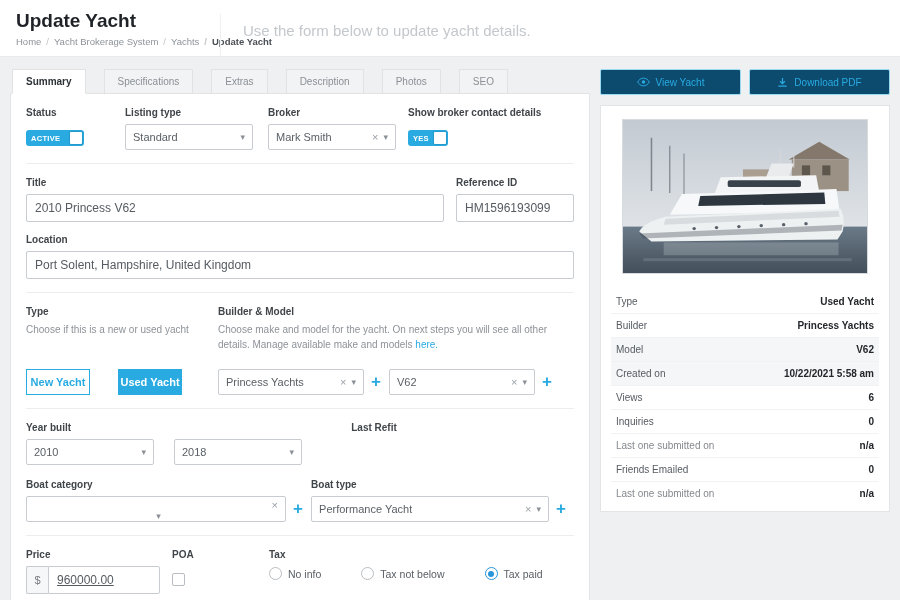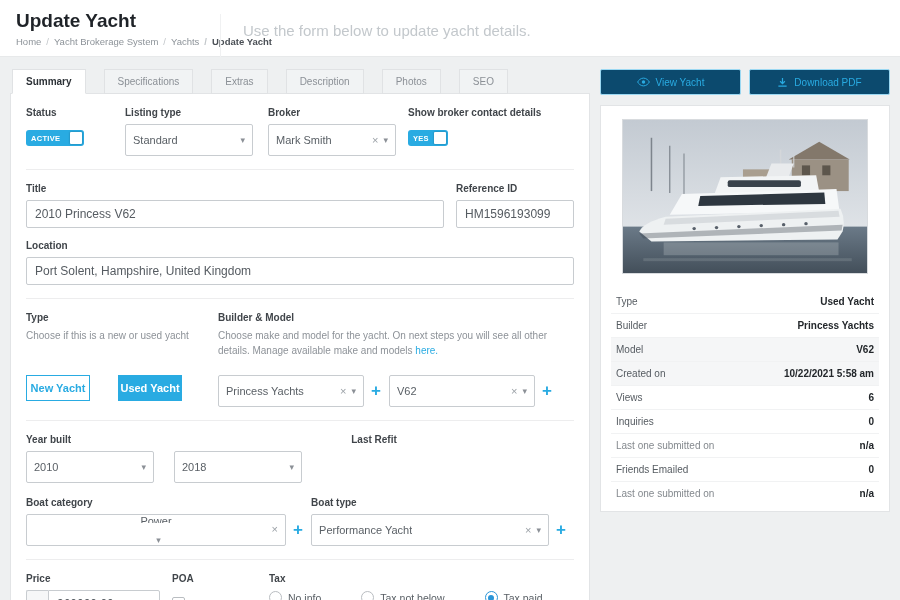--- a/index.html
+++ b/index.html
@@ -36,21 +36,21 @@
     padding:6px 13px; font-size:10px; color:#8b9096;
     background:#f1f3f4; border:1px solid #e0e2e4; margin-right:-1px; cursor:pointer;
   }
   .tab.active { background:#fff; border-bottom-color:#fff; color:#2c3136; font-weight:bold; }
   
   .form-card { flex:1; padding:13px 15px; }
   .flabel { display:block; font-size:10px; font-weight:bold; color:#40454a; margin-bottom:6px; }
   .frow { display:flex; align-items:flex-start; }
   .divider { border:none; border-top:1px solid #ededee; margin:13px 0; }
   .select {
-    height:32px; border:1px solid #c8ccd0; border-radius:2px; background:#fff;
+    height:26px; border:1px solid #c8ccd0; border-radius:2px; background:#fff;
     display:flex; align-items:center; padding:0 7px; font-size:11px; color:#5a6066;
     width:128px; cursor:pointer;
   }
   .sel-value { overflow:hidden; white-space:nowrap; }
   .caret { margin-left:auto; color:#8b9096; font-size:9px; }
   .select .clear { margin-left:auto; color:#9aa0a6; font-size:11px; cursor:pointer; }
   .select .clear + .caret { margin-left:5px; }
   .tinput {
     height:28px; width:100%; border:1px solid #c8ccd0; border-radius:2px;
     padding:12px 8px; font-size:12px; color:#555b61; font-family:"Liberation Sans", sans-serif;

